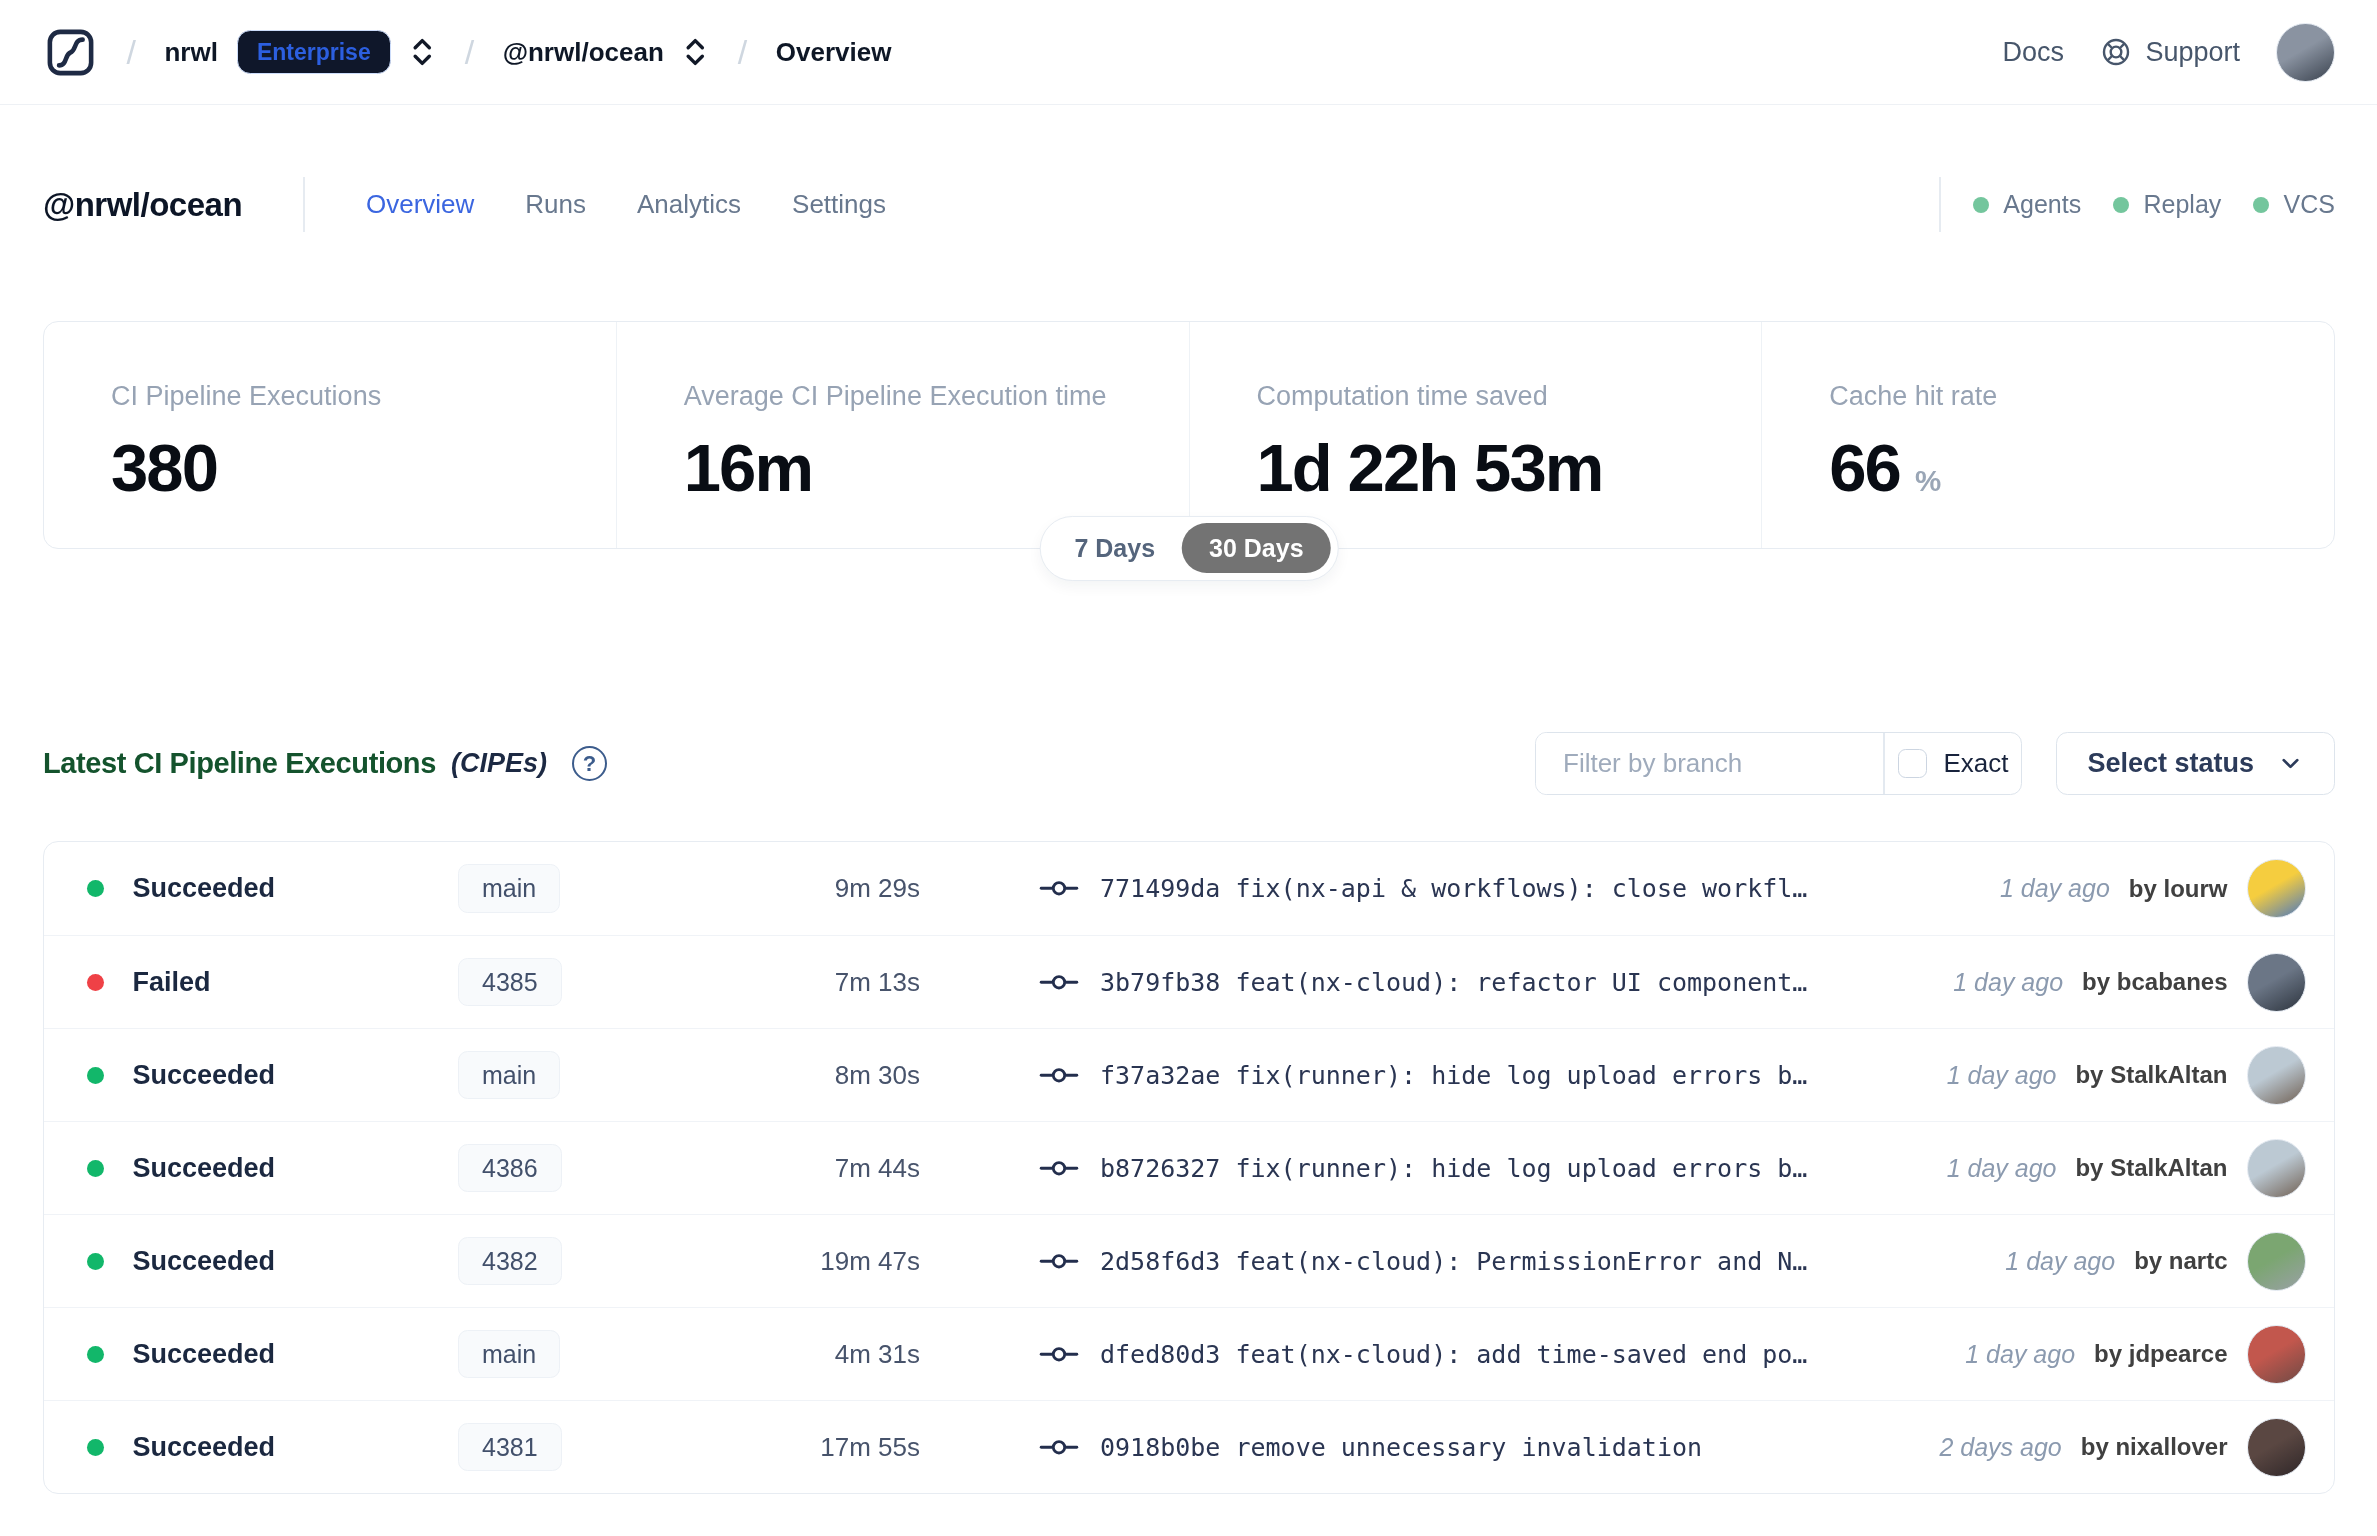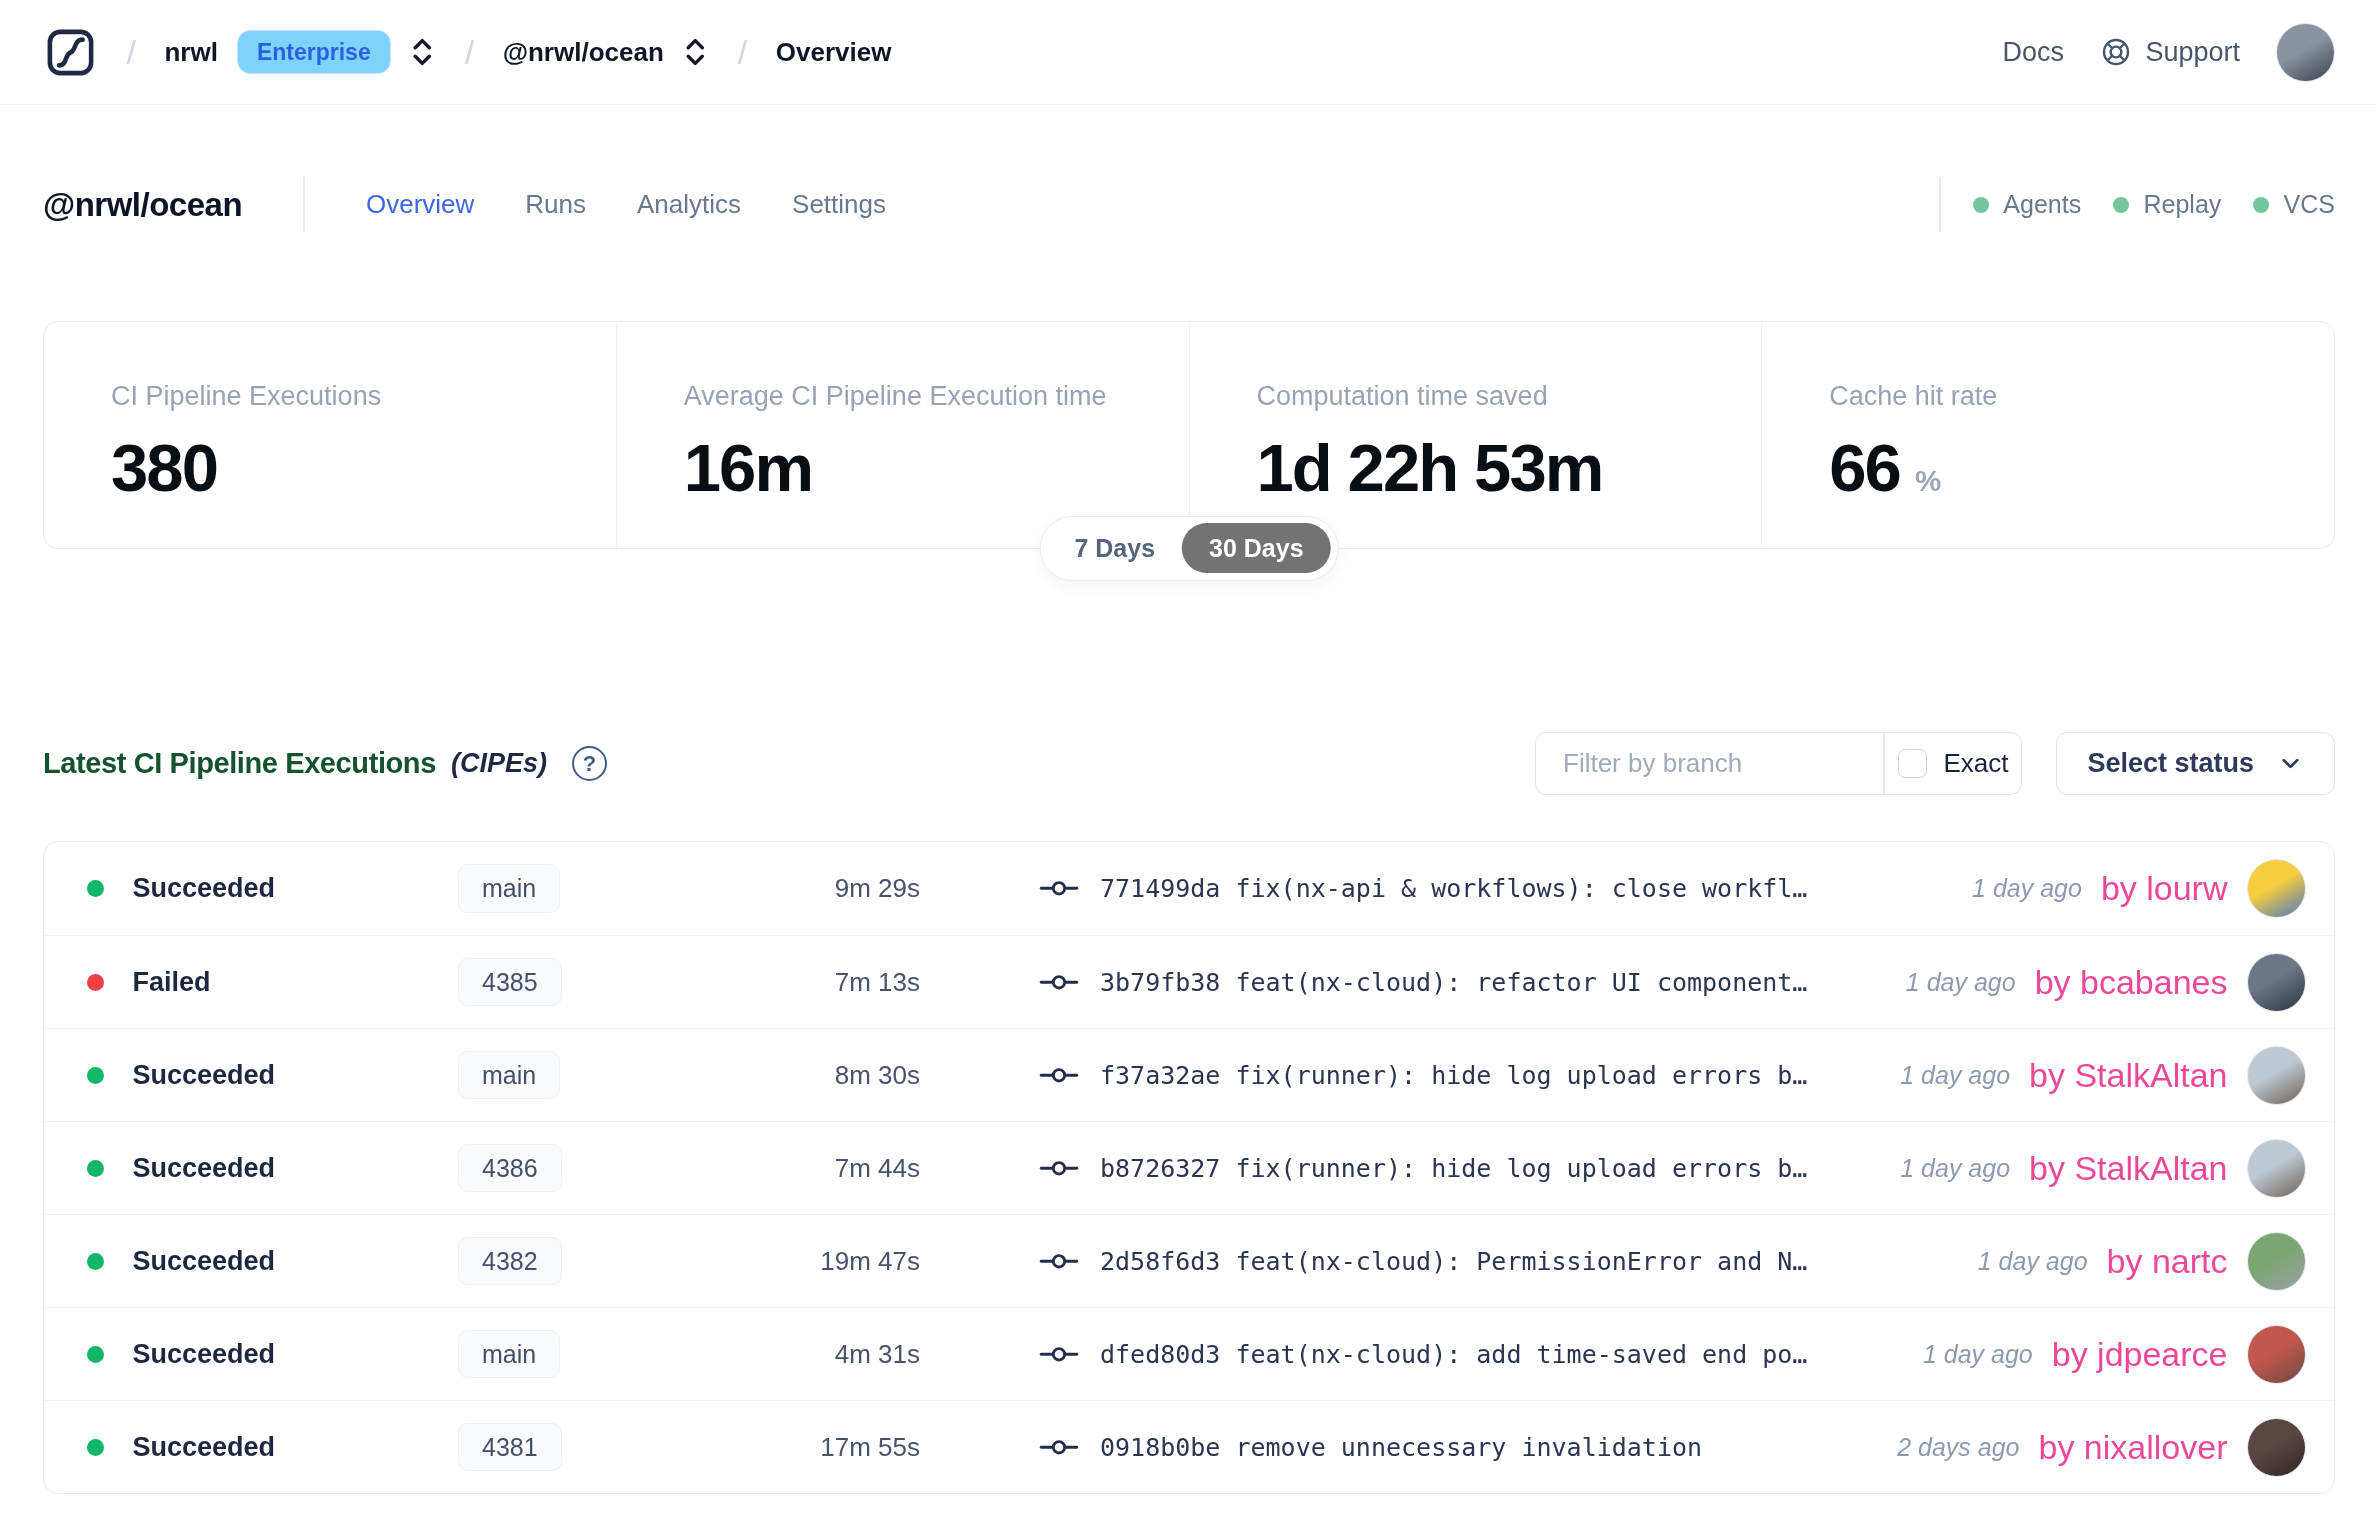--- a/index.html
+++ b/index.html
@@ -8,21 +8,21 @@
     position:relative; width:2378px; height:1537px; overflow:hidden;
     background:#ffffff; font-family:"Liberation Sans", sans-serif; color:#101828;
   }
 
   
   .topbar { height:105px; display:flex; align-items:center; padding:0 43px;
             border-bottom:1.9px solid #eef1f5; }
   .logo-box { display:flex; align-items:center; }
   .crumb-sep { color:#cfd7e0; font-size:34px; font-weight:300; margin:0 28.5px; }
   .crumb-text { font-size:26px; font-weight:600; color:#0e1726; }
-  .badge-enterprise { margin-left:19px; background:#7dd3fc; border:1.9px solid #ccdcfa;
+  .badge-enterprise { margin-left:19px; background:#0f172a; border:1.9px solid #ccdcfa;
     color:#2c5fe0; border-radius:13.3px; padding:7.6px 19px; font-size:23px; font-weight:600; }
   .chevron-updown { margin-left:17px; display:flex; align-items:center; cursor:pointer; }
   .topbar-right { margin-left:auto; display:flex; gap:36px; }
   .nav-link { font-size:27px; color:#47566b; font-weight:500; cursor:pointer;
               display:flex; align-items:center; gap:13.3px; }
   .avatar { width:59px; height:59px; border-radius:50%; border:1.9px solid #e2e8f0; }
 
   
   .ws-header { margin-top:72px; padding:0 43px; display:flex; align-items:center; }
   .ws-title { font-size:33px; font-weight:700; color:#0c1526; letter-spacing:-0.5px; }
@@ -85,21 +85,21 @@
   .branch-badge { display:inline-block; background:#f8fafc; border:1.9px solid #edf1f6;
     border-radius:9.5px; padding:8.6px 23px; font-size:25px; color:#42506b; }
   .cell-duration { width:224px; text-align:right; font-size:26px; color:#47536b; }
   .cell-commit { margin-left:119px; flex:1; min-width:0; display:flex; align-items:center;
     gap:21px; font-family:"DejaVu Sans Mono", monospace; font-size:25px; color:#2a3552;
     white-space:nowrap; overflow:hidden; }
   .commit-icon { flex:none; display:flex; align-items:center; color:#232e4d; }
   .commit-text { overflow:hidden; text-overflow:clip; }
   .cell-meta { display:flex; align-items:center; gap:19px; margin-left:28.5px; flex:none; }
   .meta-time { font-size:25px; font-style:italic; color:#8b9aaf; }
-  .meta-author { font-size:34px; color:#ec4899; font-weight:400; }
+  .meta-author { font-size:24px; color:#404040; font-weight:700; }
 </style>
 </head>
 <body>
 
 <div class="page">
 
   <header class="topbar">
     <span class="logo-box">
       <svg width="55" height="55" viewBox="0 0 24 24" fill="none">
         <rect x="3" y="3" width="18" height="18" rx="4.5" stroke="#1e2a44" stroke-width="2"></rect>

